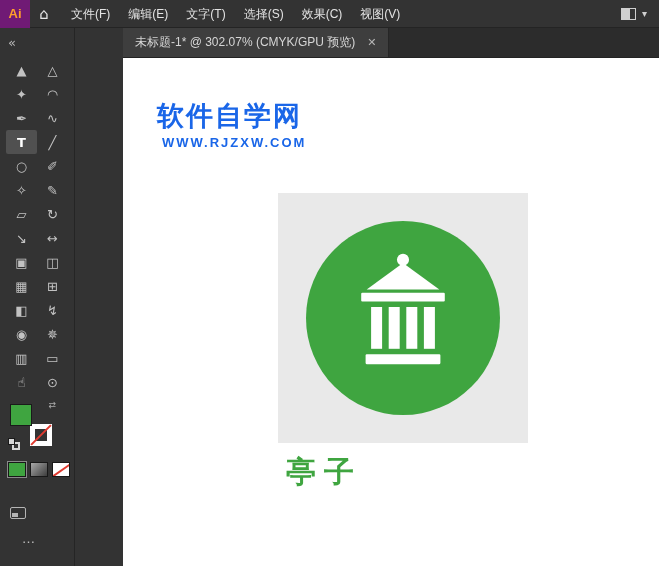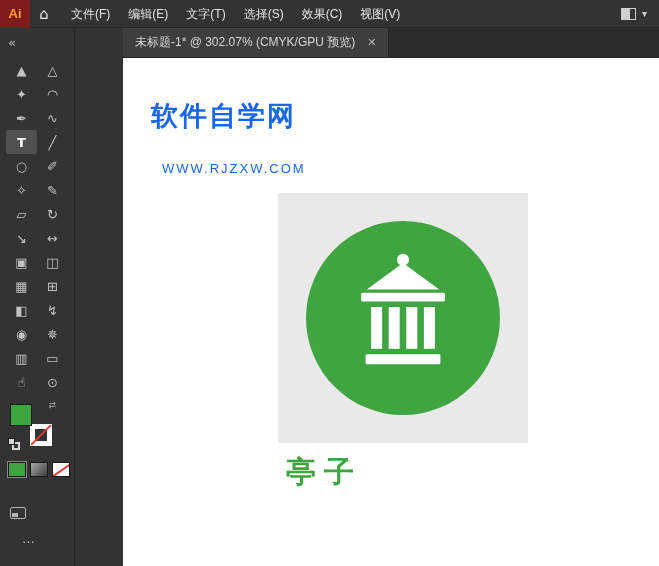--- a/index.html
+++ b/index.html
@@ -2,21 +2,21 @@
 <html style="--blue: #1A66E8; --green: #3FA540; --tile_bg: #E9E9E9; --icon: #FFFFFF; --fill: #3FA540;"><head>
 <meta charset="utf-8">
 <style>
   * { margin:0; padding:0; box-sizing:border-box; }
   html,body { background:#1e1e1e; }
   body { font-family:"Liberation Sans","DejaVu Sans",sans-serif; }
   .app { width:659px; height:566px; background:#333; overflow:hidden; display:flex; flex-direction:column; }
 
   
   .menubar { height:28px; flex:0 0 28px; display:flex; align-items:center; background:#333; border-bottom:1px solid #242424; }
-  .ai-logo { width:30px; height:28px; display:grid; place-items:center; background:#7f1d1d; color:#ff9e2c; font-weight:bold; font-size:13px; cursor:default; }
+  .ai-logo { width:30px; height:28px; display:grid; place-items:center; background:#701a75; color:#ff9e2c; font-weight:bold; font-size:13px; cursor:default; }
   .home-btn { width:28px; height:28px; display:grid; place-items:center; color:#e6e6e6; font-size:15px; font-family:"DejaVu Sans",sans-serif; }
   .menu-items { display:flex; margin-left:4px;justify-content:center; }
   .menu-item { font-size:12px; color:#e3e3e3; line-height:28px; padding:0 9px; white-space:nowrap; }
   .mb-spacer { flex:1; }
   .workspace { display:flex; align-items:center; gap:6px; padding:0 12px; }
   .ws-icon { width:15px; height:12px; border:1px solid #cfcfcf; display:flex; }
   .ws-icon .ws-a { width:7px; background:#cfcfcf; }
   .ws-icon .ws-b { flex:1; border-left:1px solid #cfcfcf; }
   .chevron { color:#cfcfcf; font-size:10px; font-family:"DejaVu Sans",sans-serif; }
 
@@ -53,22 +53,22 @@
 
   
   .content { flex:1; display:flex; flex-direction:column; min-width:0;padding-left:48px; }
   .tabstrip { height:30px; flex:0 0 30px; background:#2c2c2c; display:flex; align-items:stretch; border-bottom:1px solid #232323; }
   .tab { display:flex; align-items:center; gap:12px; padding:0 12px; background:#3e3e3e; border-right:1px solid #262626; }
   .tab-title { font-size:12px; color:#d6d6d6; white-space:nowrap; }
   .tab-close { font-size:11px; color:#b5b5b5; font-family:"DejaVu Sans",sans-serif; cursor:default; }
 
   .canvas { flex:1; background:#fff; position:relative; overflow:hidden; }
 
-  .site-title { position:absolute; left:28px; top:40px; font-size:27px; font-weight:bold; color:var(--blue,#1a66e8); letter-spacing:2px; white-space:nowrap; }
-  .site-url { position:absolute; left:39px; top:77px; font-size:13px; font-weight:normal; color:var(--blue,#1a66e8); letter-spacing:2px; white-space:nowrap;margin-top:26px; }
+  .site-title { position:absolute; left:34px; top:40px; font-size:27px; font-weight:bold; color:var(--blue,#1a66e8); letter-spacing:2px; white-space:nowrap; }
+  .site-url { position:absolute; left:39px; top:77px; font-size:13px; font-weight:bold; color:var(--blue,#1a66e8); letter-spacing:2px; white-space:nowrap; }
 
   .tile { position:absolute; left:155px; top:135px; width:250px; height:250px; background:var(--tile_bg,#e9e9e9); display:grid; place-items:center; }
   .logo-circle { width:194px; height:194px; border-radius:50%; background:var(--green,#3fa540); display:grid; place-items:center; }
   .pavilion { width:122px; height:132px; display:block; }
 
   .caption { position:absolute; left:155px; top:394px; width:250px; text-align:left; font-size:30px; font-weight:bold; color:var(--green,#3fa540); letter-spacing:8px; text-indent:8px; }
 </style>
 </head>
 <body>
 

